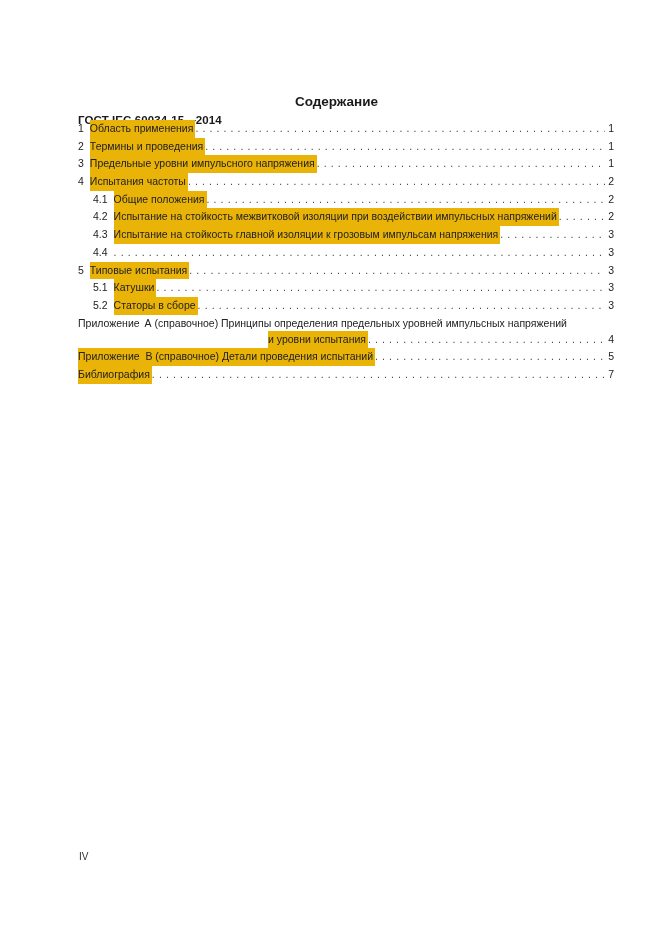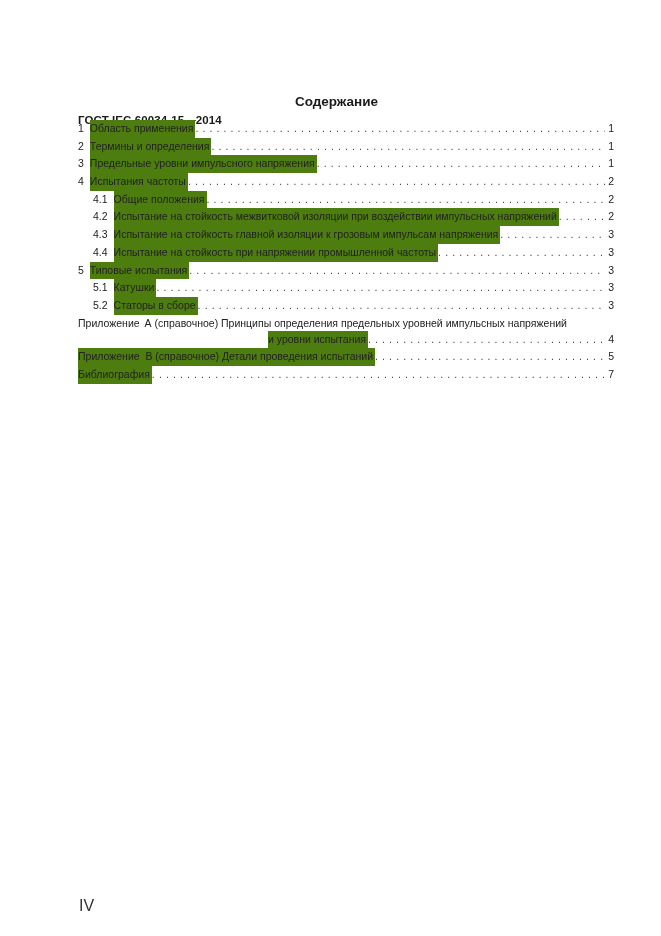--- a/index.html
+++ b/index.html
@@ -4,47 +4,47 @@
   <style>
     html, body { margin: 0; padding: 0; background: #ffffff; }
     body { width: 661px; height: 936px; position: relative; overflow: hidden;
            font-family: "Liberation Sans", sans-serif; color: #222; }
     .doc-header { position: absolute; left: 78px; top: 66px; font-size: 11.5px; font-weight: bold; letter-spacing: 0.1px; color:#1a1a1a;margin-top:48px; }
     .toc-title { position: absolute; left: 0; right: 0; top: 94px; text-align: center; font-size: 13.5px; font-weight: bold; padding-left: 12px; color:#1a1a1a; }
     .toc { position: absolute; left: 78px; top: 120px; width: 536px; font-size: 10.5px; }
     .toc-row { position: relative; height: 17.7px; line-height: 17.7px; display: flex; align-items: baseline; white-space: nowrap; }
     .toc-row.l2 { padding-left: 15px; }
     .toc-row .num { margin-right: 6px; }
-    .toc-row .lbl { flex: 0 0 auto; background:#4d7c0f; padding-right: 2px; }
+    .toc-row .lbl { flex: 0 0 auto; background:#eab308; padding-right: 2px; }
     .toc-row .dots { flex: 1 1 auto; overflow: hidden; color: #444; letter-spacing: 3.2px; }
     .toc-row .dots::before { content: ". . . . . . . . . . . . . . . . . . . . . . . . . . . . . . . . . . . . . . . . . . . . . . . . . . . . . . . . . . . . . . . . . . . . . . . . . . . . . . . . . . . . . . . . . . . . . . . . . . . . . . . . . . . . . . . ."; letter-spacing: 0.6px; }
     .toc-row .pg { flex: 0 0 auto; padding-left: 2px; min-width: 7px; text-align: right; }
     .toc-app { position: relative; font-size: 10.5px; }
     .toc-app .line1 { height: 16px; line-height: 17px; white-space: nowrap; }
     .toc-app .line1 .prefix { display:inline-block; margin-right: 5px; }
     .toc-app .line2 { padding-left: 190px; }
-    .page-num { position: absolute; left: 79px; top: 897px; font-size: 16px; color: #333; }
+    .page-num { position: absolute; left: 79px; top: 851px; font-size: 10px; color: #333; }
   </style>
 </head>
 <body>
 
 <div class="doc-header">ГОСТ IEC 60034-15—2014</div>
 
 <div class="toc-title">Содержание</div>
 
 <div class="toc">
   <div class="toc-row">
     <span class="num">1</span>
     <span class="lbl">Область применения</span>
     <span class="dots"></span>
     <span class="pg">1</span>
   </div>
   <div class="toc-row">
     <span class="num">2</span>
-    <span class="lbl">Термины и определения</span>
+    <span class="lbl">Термины и проведения</span>
     <span class="dots"></span>
     <span class="pg">1</span>
   </div>
   <div class="toc-row">
     <span class="num">3</span>
     <span class="lbl">Предельные уровни импульсного напряжения</span>
     <span class="dots"></span>
     <span class="pg">1</span>
   </div>
   <div class="toc-row">
@@ -66,21 +66,20 @@
     <span class="pg">2</span>
   </div>
   <div class="toc-row l2">
     <span class="num">4.3</span>
     <span class="lbl">Испытание на стойкость главной изоляции к грозовым импульсам напряжения</span>
     <span class="dots"></span>
     <span class="pg">3</span>
   </div>
   <div class="toc-row l2">
     <span class="num">4.4</span>
-    <span class="lbl">Испытание на стойкость при напряжении промышленной частоты</span>
     <span class="dots"></span>
     <span class="pg">3</span>
   </div>
   <div class="toc-row">
     <span class="num">5</span>
     <span class="lbl">Типовые испытания</span>
     <span class="dots"></span>
     <span class="pg">3</span>
   </div>
   <div class="toc-row l2">

